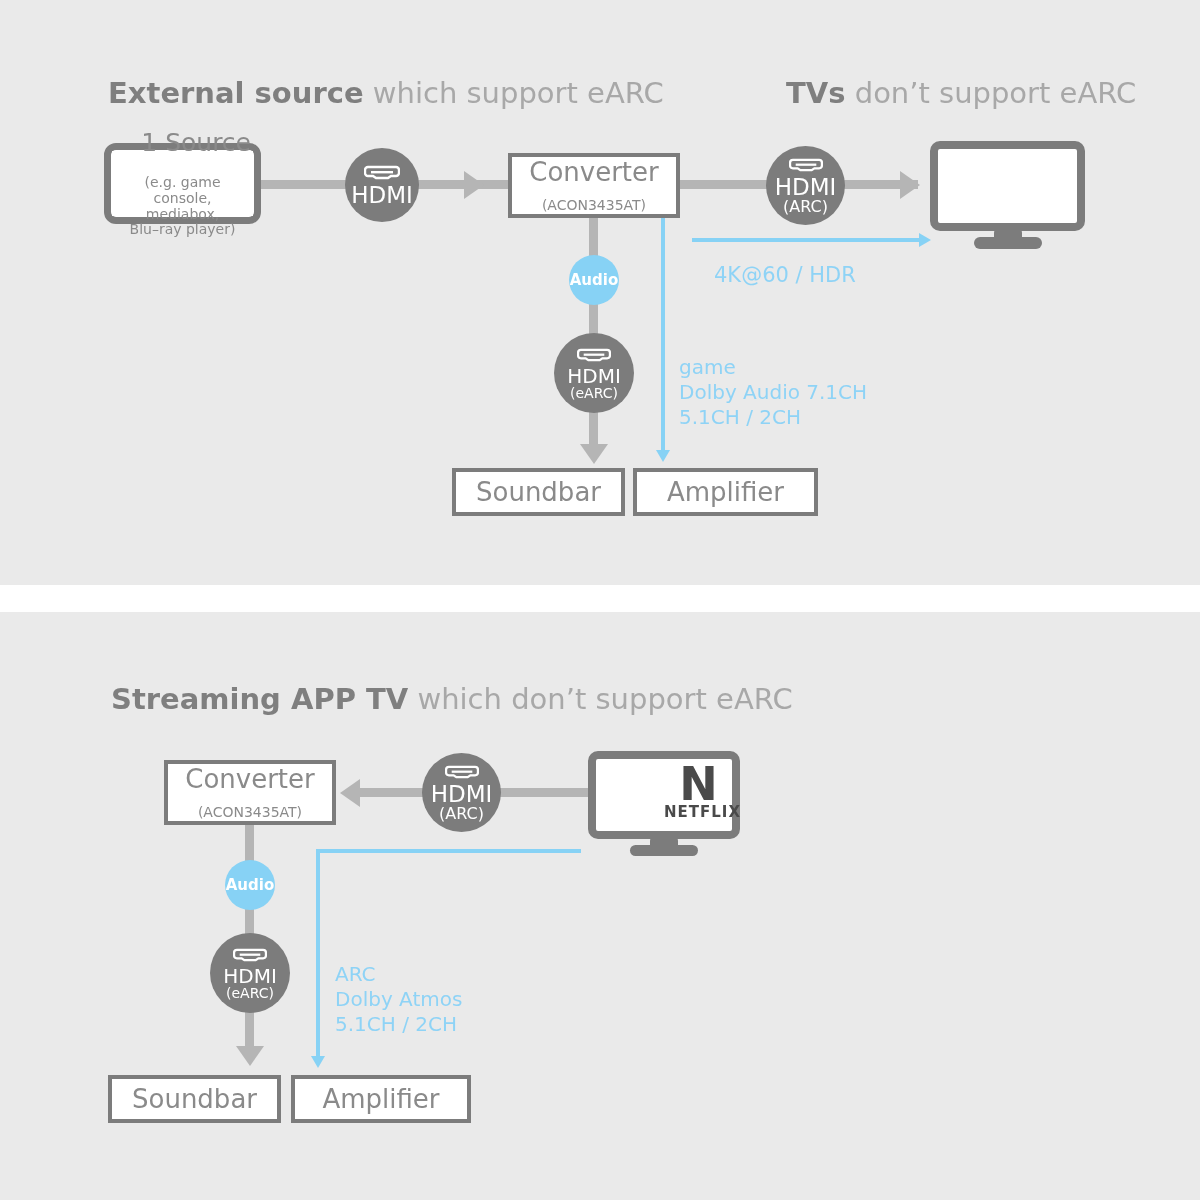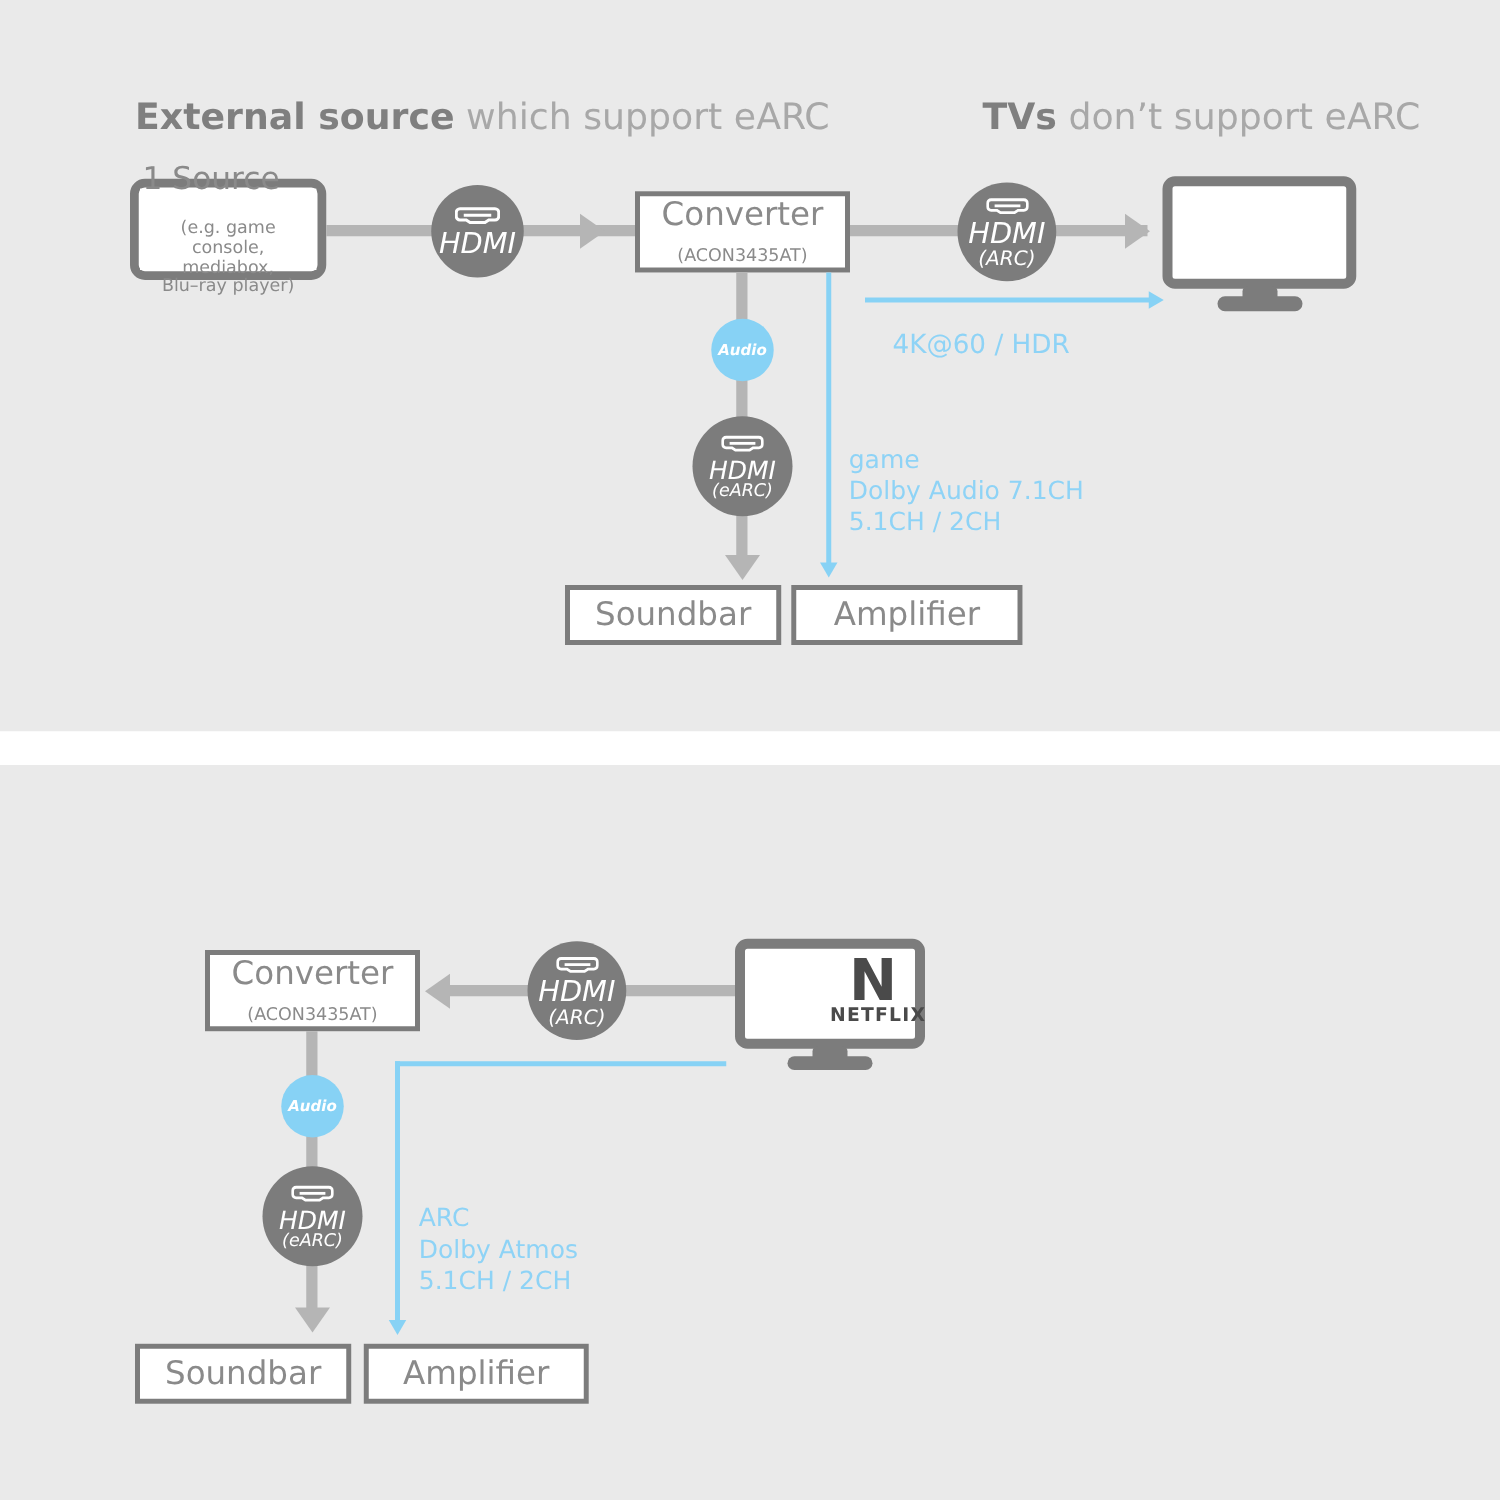--- a/index.html
+++ b/index.html
@@ -34,21 +34,21 @@
     line-height:1.08;
   }
   .box .t1{font-size:26px;}
   .box .t2{font-size:14px;margin-top:12px;}
   .box.src{border-width:7px;border-radius:12px;padding:3px;}
   .box.src .inner{
     width:100%;height:100%;
     border:2px solid #ffffff;
     background:#fff;
     display:flex;flex-direction:column;
-    align-items:flex-start;justify-content:center;
+    align-items:flex-end;justify-content:center;
   }
   .box.src .t1{font-size:25px;}
   .box.src .t2{font-size:14px;line-height:1.12;margin-top:19px;}
 
   
   .tv{position:absolute;}
   .tv .frame{
     position:absolute;left:0;top:0;width:100%;
     box-sizing:border-box;
     background:#ffffff;
@@ -62,29 +62,29 @@
     font-family:"DejaVu Sans", sans-serif;
   }
   .netflix .n{font-size:46px;font-weight:bold;line-height:0.92;letter-spacing:-1px;}
   .netflix .word{font-size:15px;font-weight:bold;letter-spacing:1px;line-height:1;}
 
   
   .circle{
     position:absolute;border-radius:50%;
     display:flex;flex-direction:column;
     align-items:center;justify-content:center;
-    color:#ffffff;text-align:right;line-height:1;font-style:italic;
+    color:#ffffff;text-align:right;line-height:1;
   }
   .circle.gray{background:#7c7c7c;}
   .circle.blue{background:#87d2f5;}
   .circle .hdmi-label{font-size:23px;letter-spacing:0px;margin-top:1px;}
   .circle .sub{font-size:16px;margin-top:0px;}
   .circle.small .hdmi-label{font-size:20px;}
   .circle.small .sub{font-size:14px;}
-  .circle .audio-label{font-size:12px;font-weight:bold;}
+  .circle .audio-label{font-size:15px;font-weight:bold;}
   .hdmi-glyph{display:block;}
 
   
   .line{position:absolute;background:#b5b5b5;}
   .line.blue{background:#87d2f5;}
   .arrowhead{position:absolute;width:0;height:0;}
   .ah-right{border-top:14px solid transparent;border-bottom:14px solid transparent;border-left:20px solid #b5b5b5;}
   .ah-left{border-top:14px solid transparent;border-bottom:14px solid transparent;border-right:20px solid #b5b5b5;}
   .ah-down{border-left:14px solid transparent;border-right:14px solid transparent;border-top:20px solid #b5b5b5;}
   .ah-right-blue{border-top:7px solid transparent;border-bottom:7px solid transparent;border-left:12px solid #87d2f5;}
@@ -193,20 +193,23 @@
   <div class="box" style="left:452px;top:468px;width:173px;height:48px;">
     <div class="t1">Soundbar</div>
   </div>
   <div class="box" style="left:633px;top:468px;width:185px;height:48px;">
     <div class="t1">Amplifier</div>
   </div>
 </div>
 
 <div class="panel" id="panel-bottom">
 
+  <div class="heading" style="left:111px;top:70px;">
+    <span class="strong">Streaming APP TV</span><span class="light"> which don’t support eARC</span>
+  </div>
 
   <div class="box" style="left: 164px; top: 148px; width: 172px; height: 65px;">
     <div class="t1">Converter</div>
     <div class="t2">(ACON3435AT)</div>
   </div>
 
   <div class="line" style="left: 360px; top: 176px; width: 65px; height: 9px;"></div>
   <div class="arrowhead ah-left" style="left: 340px; top: 167px;"></div>
 
   <div class="line" style="left: 499px; top: 176px; width: 95px; height: 9px;"></div>

